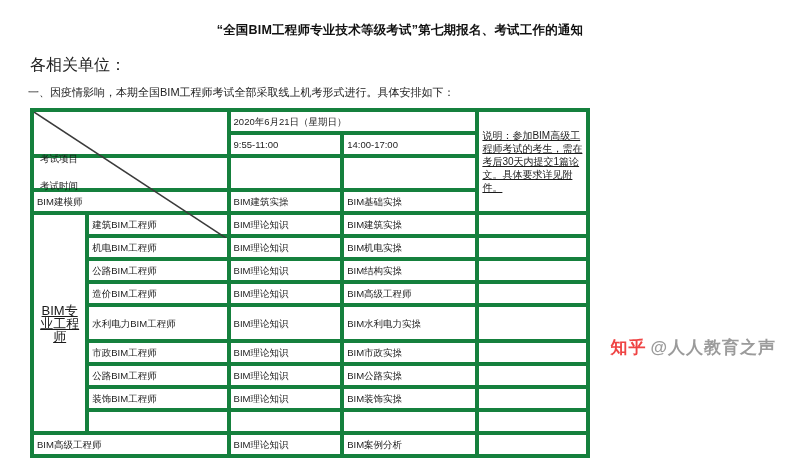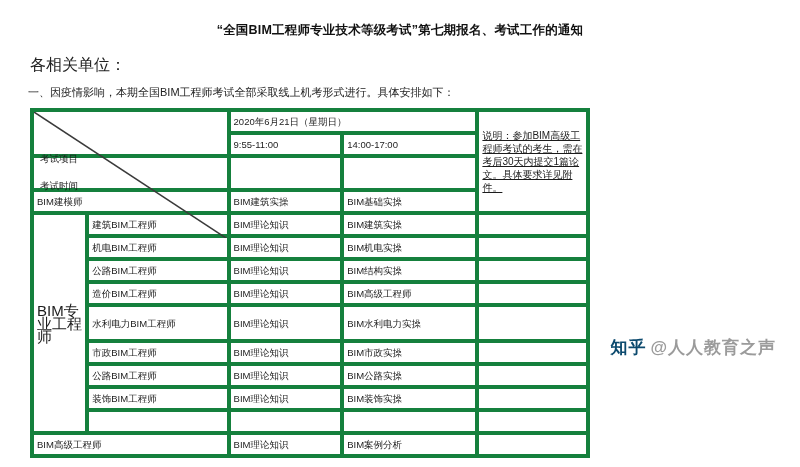--- a/index.html
+++ b/index.html
@@ -100,37 +100,39 @@
     font-size: 9.5px;
   }
   .note-cell {
     font-size: 10px;
     line-height: 14px;
     vertical-align: top;
     padding: 4px 4px;
     text-decoration: underline;
   }
   .vert-label {
-    font-size: 15px;
+    font-size: 13px;
     line-height: 13px;
+    text-align: center;
     padding: 2px;
+    text-decoration: underline;
   }
   .watermark {
     position: absolute;
     right: 24px;
     bottom: 14px;
     font-size: 17px;
     color: #9b9b9b;
     font-weight: bold;
     letter-spacing: 1px;
     white-space: nowrap;
   }
   .watermark .zh-logo {
     display: inline-block;
-    color: #0c4a6e;
+    color: #ef4444;
     margin-right: 4px;
     margin-left: 48px;
   }
 </style>
 </head>
 <body>
 
 <div class="page">
 
   <div class="doc-title">“全国BIM工程师专业技术等级考试”第七期报名、考试工作的通知</div>

